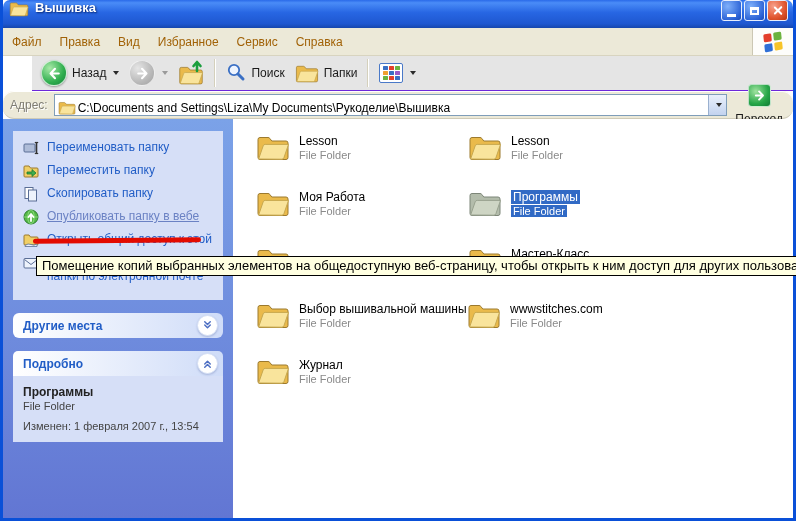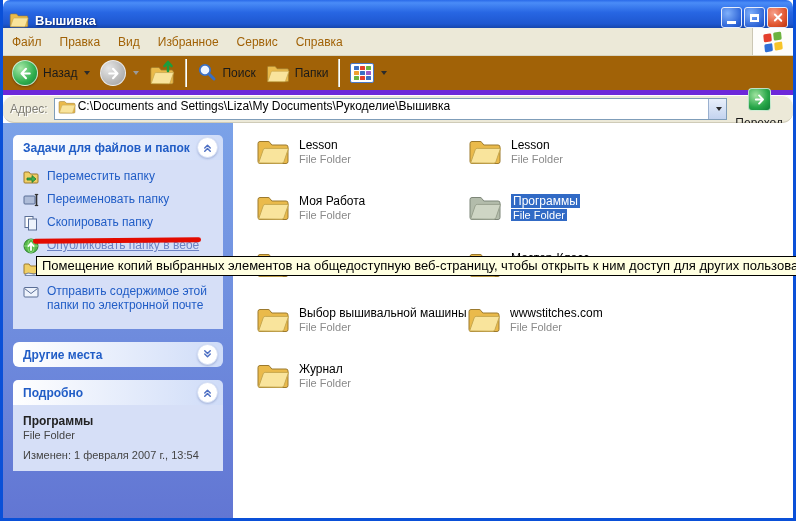--- a/index.html
+++ b/index.html
@@ -2,21 +2,21 @@
 <html><head>
 <meta charset="utf-8">
 <style>
   html,body{margin:0;padding:0;}
   body{width:796px;height:521px;position:relative;overflow:hidden;
        font-family:"Liberation Sans",sans-serif;background:#fff;font-size:12px;}
   .window{position:absolute;inset:0;box-sizing:border-box;
           border-left:3px solid #0a50d8;border-right:3px solid #0a50d8;border-bottom:3px solid #0a50d8;
           display:flex;flex-direction:column;}
   
-  .titlebar{height:28px;flex:0 0 28px;display:flex;align-items:flex-end;padding:0 5px 0 6px;
+  .titlebar{height:28px;flex:0 0 28px;display:flex;align-items:flex-start;padding:0 5px 0 6px;
     border-radius:7px 7px 0 0;
     background:linear-gradient(180deg,#2a6ae9 0%,#4a8cf7 10%,#2766e3 45%,#1e57d0 85%,#1647ad 100%);}
   .title-text{color:#fff;font-weight:bold;font-size:13px;margin-left:6px;
     text-shadow:1px 1px 2px rgba(0,25,90,.85);flex:1;}
   .winbtn{width:21px;height:21px;margin-left:2px;border:1px solid #e7eefc;border-radius:3px;
     display:flex;align-items:center;justify-content:center;box-sizing:border-box;}
   .winbtn.blue{background:radial-gradient(circle at 30% 28%,#7fb0fb,#2a61d5 75%,#1c4cb4);}
   .winbtn.red{background:radial-gradient(circle at 30% 28%,#f7a08b,#e1562f 60%,#b9340f);}
   .glyph-min{width:9px;height:3px;background:#fff;margin-top:9px;}
   .glyph-max{width:9px;height:8px;border:2px solid #fff;border-top-width:3px;box-sizing:border-box;background:transparent;}
@@ -25,37 +25,37 @@
   .glyph-x:before{transform:rotate(45deg);} .glyph-x:after{transform:rotate(-45deg);}
   
   .menubar{height:27px;flex:0 0 27px;background:#ece9d8;display:flex;align-items:stretch;
     border-bottom:1px solid #d8d4c0;}
   .menu-item{display:flex;align-items:center;padding:0 9px;color:#a16207;}
   .menu-logo{margin-left:auto;width:40px;background:#fdfdfb;border-left:1px solid #cbc7b4;
     display:flex;align-items:center;justify-content:center;}
   .flag{display:grid;grid-template-columns:8px 8px;grid-template-rows:8px 8px;gap:1.5px;transform:rotate(-6deg) skewY(-4deg);}
   .flag i{border-radius:1.5px;}
   
-  .toolbar{height:34px;flex:0 0 34px;background:#a16207;display:flex;align-items:center;
-    padding:0 4px;border-bottom:5px solid #6d28d9;}
+  .toolbar{height:34px;flex:0 0 34px;background:#e5e5e5;display:flex;align-items:center;
+    padding:0 4px;border-bottom:1px solid #6d28d9;margin-left:29px;}
   .tbtn{display:flex;align-items:center;gap:5px;padding:2px 5px;color:#1a1a1a;}
   .circle{width:26px;height:26px;border-radius:50%;display:flex;align-items:center;justify-content:center;box-sizing:border-box;border:1px solid rgba(255,255,255,.7);}
   .circle.green{background:radial-gradient(circle at 32% 30%,#a7e9a7,#2fae4e 60%,#13813a);box-shadow:0 1px 2px rgba(0,0,0,.35);}
   .circle.gray{background:radial-gradient(circle at 32% 30%,#e6e6e6,#b9b9b9 60%,#9e9e9e);}
   .tri{width:0;height:0;border-left:3.5px solid transparent;border-right:3.5px solid transparent;border-top:4px solid #2b2b2b;margin-left:2px;}
   .tri.dim{border-top-color:#9a9a9a;}
   .tsep{width:0;height:28px;border-left:1px solid #d4d0bc;border-right:1px solid #fff;margin:0 5px;}
   .views-box{width:22px;height:18px;background:#fff;border:1px solid #4a79c8;border-radius:2px;
     display:grid;grid-template-columns:repeat(3,5px);grid-template-rows:repeat(3,4px);gap:1px;align-content:center;justify-content:center;}
   .views-box i{border-radius:0.5px;}
   
   .addressbar{height:27px;flex:0 0 27px;background:#ece9d8;display:flex;align-items:center;
     padding:0 3px;border-bottom:1px solid #cfcbb8;box-shadow:inset 0 1px 0 #fff;border-radius:11px;}
   .addr-label{color:#7f7d74;text-shadow:1px 1px 0 #fff;padding:0 6px 0 4px;}
-  .addr-combo{flex:1;height:22px;background:#fff;border:1px solid #7f9db9;display:flex;align-items:flex-start;padding-left:3px;box-sizing:border-box;}
+  .addr-combo{flex:1;height:22px;background:#fff;border:1px solid #7f9db9;display:flex;align-items:flex-end;padding-left:3px;box-sizing:border-box;}
   .addr-input{flex:1;border:none;outline:none;font-family:"Liberation Sans",sans-serif;font-size:12px;padding:0 2px;color:#000;background:transparent;}
   .addr-drop{width:17px;height:20px;background:linear-gradient(180deg,#e9f0fb,#c3d3ef);border-left:1px solid #9ab0cf;display:flex;align-items:center;justify-content:center;}
   .go-btn{display:flex;align-items:center;gap:5px;margin:0 7px 0 8px;color:#1a1a1a;flex-direction:column;}
   .go-square{width:21px;height:21px;border-radius:4px;display:flex;align-items:center;justify-content:center;
     background:radial-gradient(circle at 32% 30%,#9fe39f,#27a648 60%,#0f7c34);border:1px solid rgba(255,255,255,.7);}
   
   .content{flex:1;display:flex;min-height:0;}
   .sidebar{width:230px;flex:0 0 230px;background:linear-gradient(180deg,#7ba2e8 0%,#6e8bdd 55%,#6276d3 100%);
     padding:12px 10px;box-sizing:border-box;}
   .panel{margin-bottom:13px;}
@@ -214,44 +214,36 @@
           </svg>
       </span>
       <span>Переход</span>
     </div>
   </div>
 
   <div class="content">
 
     <div class="sidebar">
       <div class="panel">
-        <div class="panel-header">
-          <span>Задачи для файлов и папок</span>
-          <span class="chev">
-            <svg width="11" height="11" viewBox="0 0 12 12">
-                <path d="M3 6.5 L6 3.5 L9 6.5 M3 10 L6 7 L9 10" stroke="#4d6fc3" stroke-width="1.6" fill="none" stroke-linecap="round" stroke-linejoin="round"></path>
-              </svg>
-          </span>
-        </div>
         <div class="panel-body">
-          <div class="task">
-            <svg class="ticon" viewBox="0 0 16 16">
-              <path d="M1 13 V4 q0-1 1-1 h4 l1.5 2 H14 q1 0 1 1 v7 q0 1-1 1 H2 q-1 0-1-1z" fill="#f0cf66" stroke="#9c7a2e"></path>
-              <path d="M4 9 h5 V6.5 L13 10 L9 13.5 V11 H4z" fill="#3fae4f" stroke="#1d7a2d" stroke-width="0.8"></path>
-              </svg>
-            <span class="tlabel">Переместить папку</span>
-          </div>
           <div class="task">
             <svg class="ticon" viewBox="0 0 16 16">
               <rect x="1" y="4" width="11" height="8" rx="1" fill="#aebcd8" stroke="#5a6e96"></rect>
               <line x1="13.5" y1="2.5" x2="13.5" y2="13.5" stroke="#333" stroke-width="1.6"></line>
               <line x1="11.8" y1="2.5" x2="15.2" y2="2.5" stroke="#333" stroke-width="1.2"></line>
               <line x1="11.8" y1="13.5" x2="15.2" y2="13.5" stroke="#333" stroke-width="1.2"></line>
               </svg>
             <span class="tlabel">Переименовать папку</span>
+          </div>
+          <div class="task">
+            <svg class="ticon" viewBox="0 0 16 16">
+              <path d="M1 13 V4 q0-1 1-1 h4 l1.5 2 H14 q1 0 1 1 v7 q0 1-1 1 H2 q-1 0-1-1z" fill="#f0cf66" stroke="#9c7a2e"></path>
+              <path d="M4 9 h5 V6.5 L13 10 L9 13.5 V11 H4z" fill="#3fae4f" stroke="#1d7a2d" stroke-width="0.8"></path>
+              </svg>
+            <span class="tlabel">Переместить папку</span>
           </div>
           <div class="task">
             <svg class="ticon" viewBox="0 0 16 16">
               <rect x="2" y="1.5" width="8" height="11" fill="#fff" stroke="#5a6e96"></rect>
               <rect x="5.5" y="4" width="8" height="11" fill="#eef3fc" stroke="#5a6e96"></rect>
               </svg>
             <span class="tlabel">Скопировать папку</span>
           </div>
           <div class="task hl">
             <svg class="ticon" viewBox="0 0 16 16">

